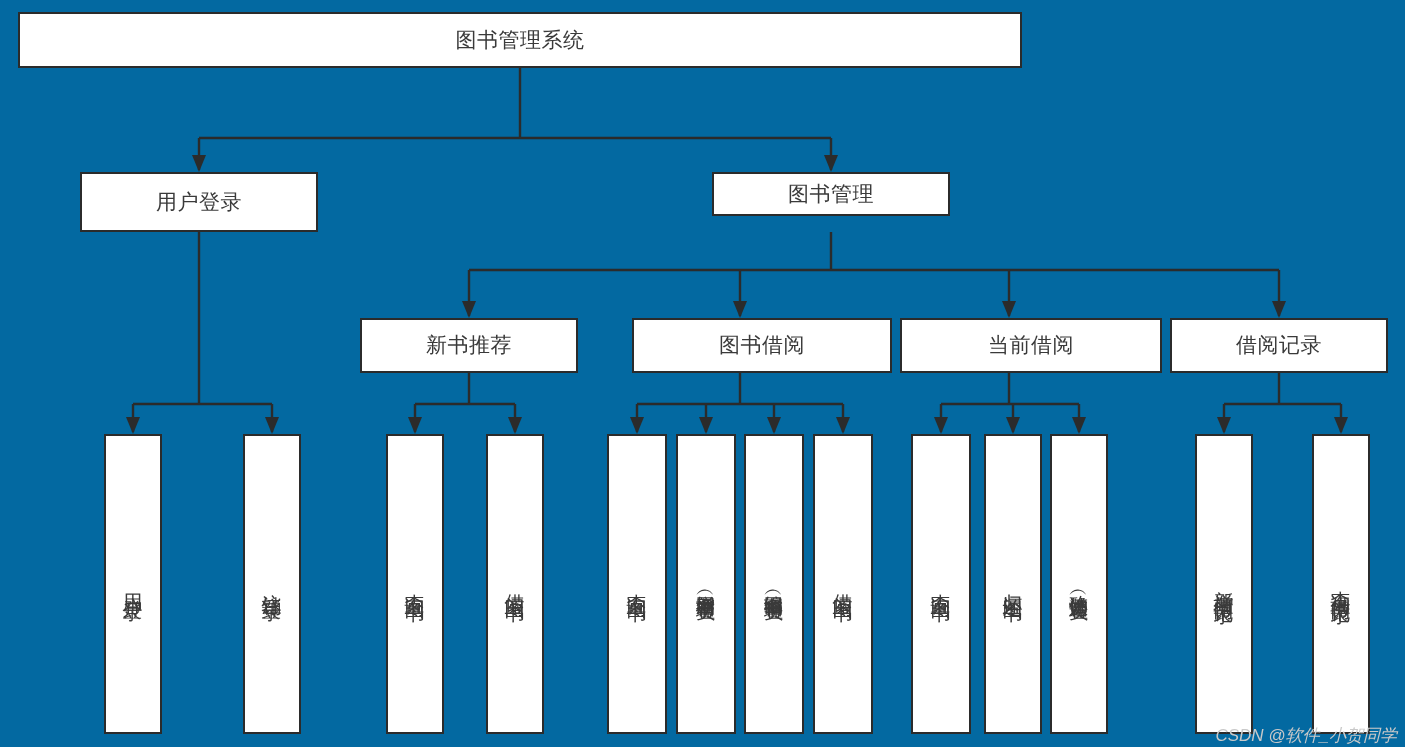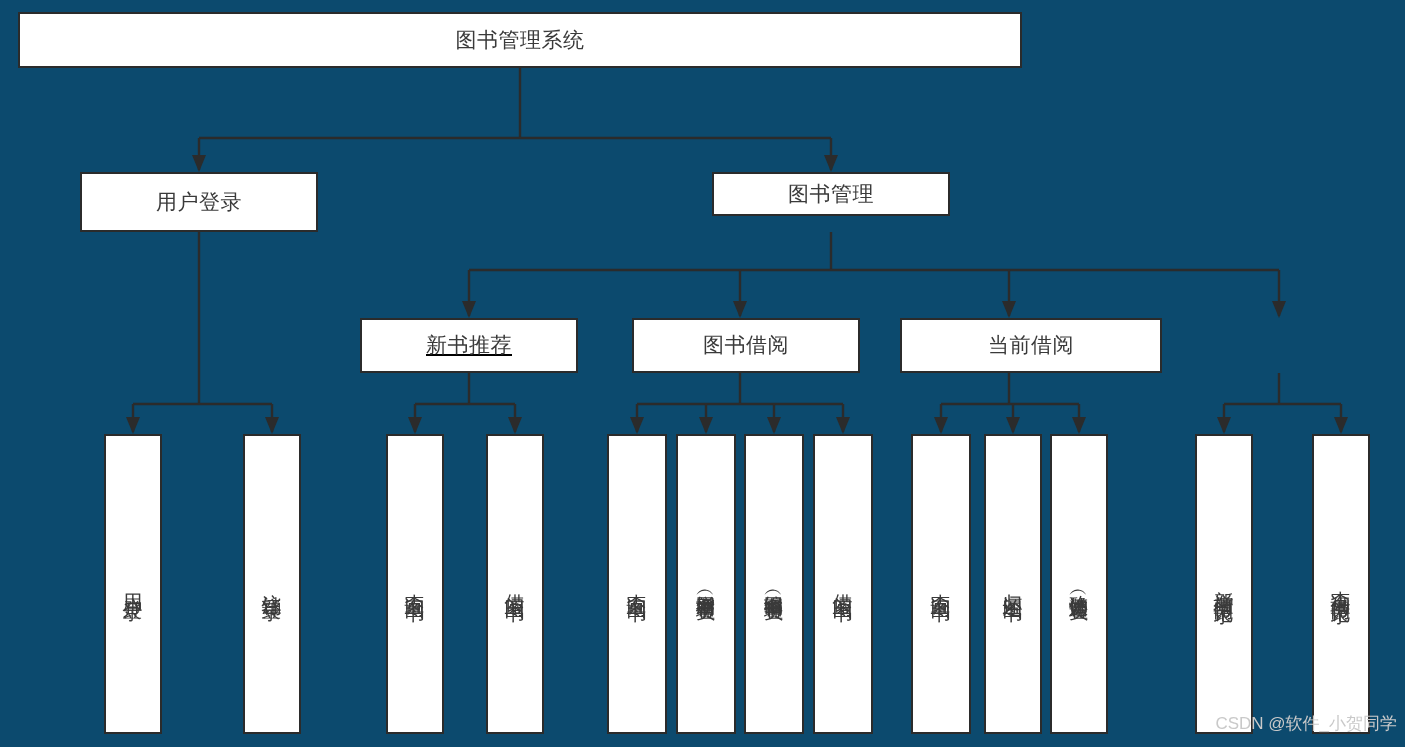--- a/index.html
+++ b/index.html
@@ -10,21 +10,21 @@
   body {
     width: 1405px;
     height: 747px;
     font-family: "Liberation Sans", "DejaVu Sans", sans-serif;
     overflow: hidden;
   }
   #diagram-root {
     position: relative;
     width: 1405px;
     height: 747px;
-    background: #0c4a6e;
+    background: #0369a1;
   }
   
   .node {
     position: absolute;
     box-sizing: border-box;
     background: #ffffff;
     border: 2px solid #2b2b2b;
     display: flex;
     align-items: center;
     justify-content: center;
@@ -64,25 +64,26 @@
     stroke-width: 2.4;
     fill: none;
   }
   #connectors polygon {
     fill: #2b2b2b;
   }
   
   #watermark {
     position: absolute;
     right: 8px;
-    bottom: 12px;
+    bottom: 0;
     color: #c9c9c9;
     font-size: 17px;
     white-space: nowrap;
     user-select: none;
+    font-style: italic;
   }
 </style>
 </head>
 <body>
 
 <div id="diagram-root">
 
   <svg id="connectors" viewBox="0 0 1405 747" preserveAspectRatio="none">
       <line x1="520" y1="68" x2="520" y2="138"></line>
       <line x1="199" y1="138" x2="831" y2="138"></line>
@@ -142,29 +143,32 @@
     <span class="node-label">图书管理系统</span>
   </div>
 
   <div class="node" style="left:80px;top:172px;width:238px;height:60px;">
     <span class="node-label">用户登录</span>
   </div>
   <div class="node" style="left:712px;top:172px;width:238px;height:44px;">
     <span class="node-label">图书管理</span>
   </div>
 
-  <div class="node" style="left:360px;top:318px;width:218px;height:55px;text-decoration:underline;">
+  <div class="node" style="left:360px;top:318px;width:218px;height:55px;">
     <span class="node-label">新书推荐</span>
   </div>
-  <div class="node" style="left:632px;top:318px;width:228px;height:55px;">
+  <div class="node" style="left:632px;top:318px;width:260px;height:55px;">
     <span class="node-label">图书借阅</span>
   </div>
   <div class="node" style="left:900px;top:318px;width:262px;height:55px;">
     <span class="node-label">当前借阅</span>
   </div>
+  <div class="node" style="left:1170px;top:318px;width:218px;height:55px;">
+    <span class="node-label">借阅记录</span>
+  </div>
 
   <div class="node vertical" style="left:104px;top:434px;width:58px;height:300px;">
     <span class="node-label">用户登录</span>
   </div>
   <div class="node vertical" style="left:243px;top:434px;width:58px;height:300px;">
     <span class="node-label">注销登录</span>
   </div>
 
   <div class="node vertical" style="left:386px;top:434px;width:58px;height:300px;">
     <span class="node-label">查询图书</span>

